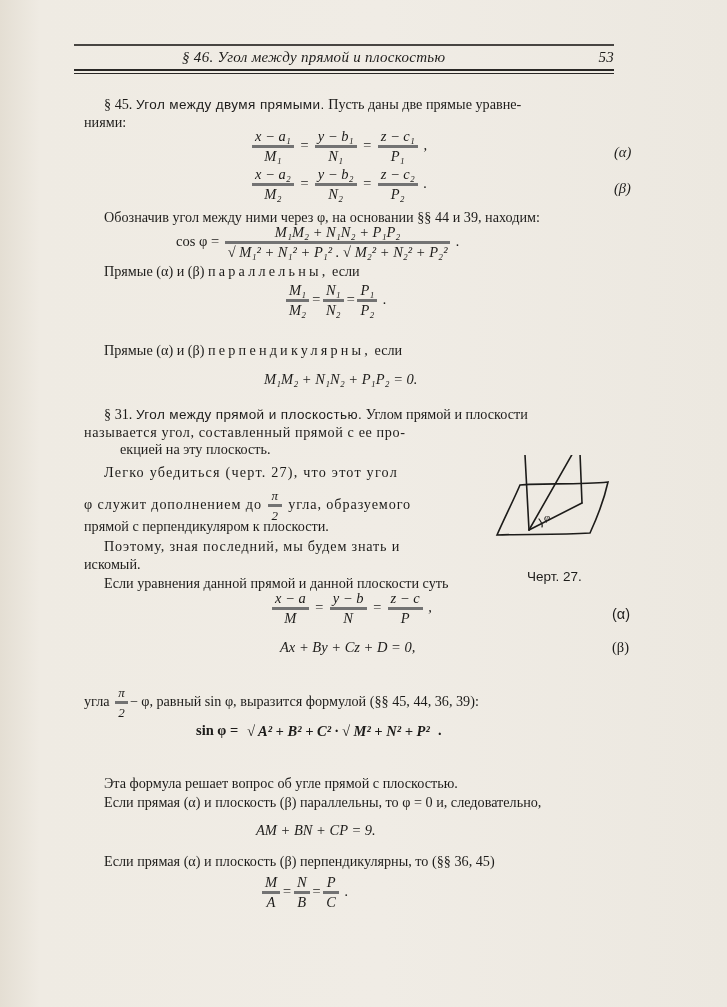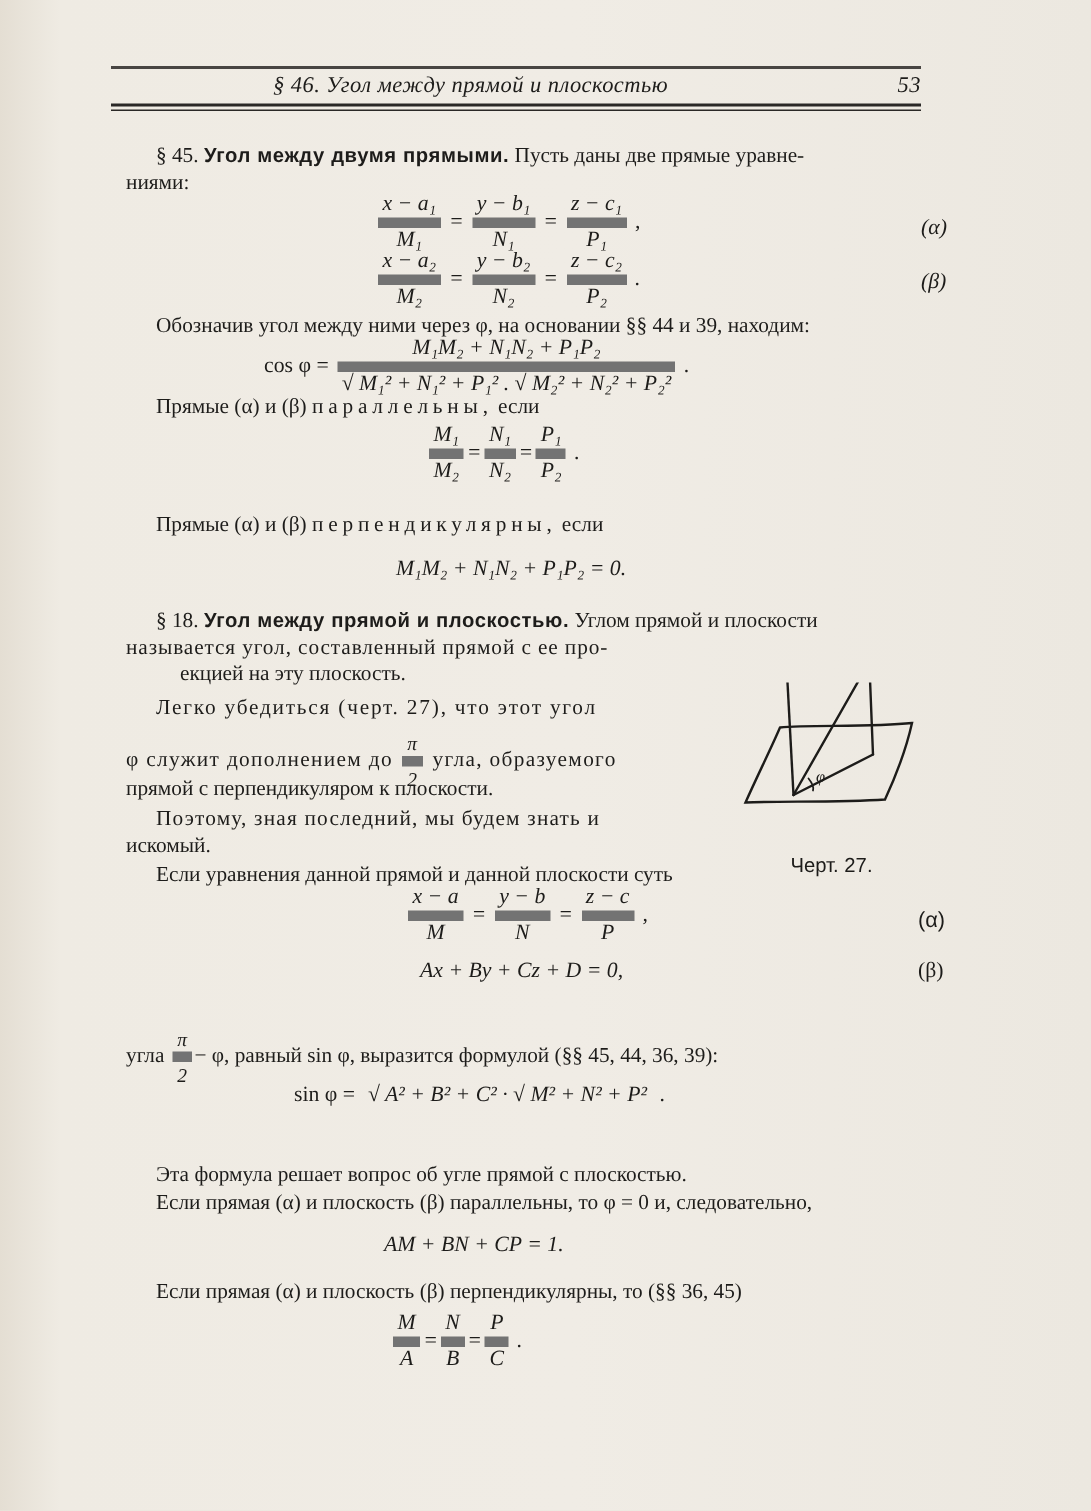--- a/index.html
+++ b/index.html
@@ -17,26 +17,26 @@
   .hdr-bot1 { top: 69px; height: 1.5px; }
   .hdr-bot2 { top: 73px; height: 1px; }
   .running-head {
     position: absolute; top: 49px; left: 74px; width: 540px; height: 18px;
     font-style: italic; font-size: 15px; letter-spacing: .3px;
   }
   .running-head .title { position: absolute; left: 108px; top: 0; }
   .running-head .pno { position: absolute; right: 0; top: 0; font-style: italic; }
 
   .t { position: absolute; font-size: 14.2px; line-height: 18px; white-space: nowrap; }
-  .b { font-family: "Liberation Sans", sans-serif; font-weight: bold; font-size: 13.5px; letter-spacing: .4px; }
+  .b { font-family: "Liberation Sans", sans-serif; font-weight: normal; font-size: 13.5px; letter-spacing: .4px; }
   .i { font-style: italic; }
   .sp { letter-spacing: 3.2px; }
   .m { position: absolute; font-size: 14.5px; font-style: italic; white-space: nowrap; }
   .frac { display: inline-block; vertical-align: middle; text-align: center; margin: 0 2px; }
-  .frac .num { display: block; padding: 0 3px; border-bottom: 7px solid #737373; line-height: 17px; text-align: center; }
+  .frac .num { display: block; padding: 0 3px; border-bottom: 3px solid #737373; line-height: 17px; text-align: center; }
   .frac .den { display: block; padding: 0 3px; line-height: 17px; }
   .up { font-style: normal; }
   .lbl { position: absolute; font-size: 14.5px; font-style: italic; }
   .caption { position: absolute; left: 527px; top: 569px; font-family: "Liberation Sans", sans-serif; font-size: 13.5px; }
   .fig { position: absolute; left: 480px; top: 455px; }
 </style>
 </head>
 <body>
 
 <div class="page">
@@ -88,21 +88,21 @@
   </div>
 
   <div class="t" style="left:104px; top:341px;text-align:center;">
     <span>Прямые (α) и (β)</span>
     <span class="sp">перпендикулярны,</span>
     <span>если</span>
   </div>
   <div class="m" style="left:264px; top:371px;">M₁M₂ + N₁N₂ + P₁P₂ = 0.</div>
 
   <div class="t" style="left:104px; top:405px;">
-    <span>§ 18.</span>
+    <span>§ 31.</span>
     <span class="b">Угол между прямой и плоскостью.</span>
     <span>Углом прямой и плоскости</span>
   </div>
   <div class="t" style="left:84px; top:423px; letter-spacing:.6px;">называется угол, составленный прямой с ее про-</div>
   <div class="t" style="left:84px; top:440px;margin-left:36px;">екцией на эту плоскость.</div>
   <div class="t" style="left:104px; top:463px; letter-spacing:1.2px;">Легко убедиться (черт. 27), что этот угол</div>
   <div class="t" style="left:84px; top:487px; letter-spacing:.9px;">
     <span>φ служит дополнением до</span>
     <span class="frac i" style="font-size:13px;"><span class="num">π</span><span class="den">2</span></span>
     <span>угла, образуемого</span>
@@ -133,26 +133,26 @@
   <div class="lbl" style="left:612px; top:606px; font-style:normal; font-family:'Liberation Sans', sans-serif;">(α)</div>
 
   <div class="m" style="left:280px; top:639px;">Ax + By + Cz + D = 0,</div>
   <div class="lbl" style="left:612px; top:639px; font-style:normal;">(β)</div>
 
   <div class="t" style="left:84px; top:684px;">
     <span>угла</span>
     <span class="frac i" style="font-size:13px;"><span class="num">π</span><span class="den">2</span></span><span>− φ, равный sin φ, выразится формулой (§§ 45, 44, 36, 39):</span>
   </div>
 
-  <div class="m" style="left:196px; top:722px;">
+  <div class="m" style="left:196px; top:722px;font-weight:bold;">
     <span class="up">sin φ =</span>
     <span class="frac"><span class="den">√ A² + B² + C² · √ M² + N² + P²</span></span> .
   </div>
 
   <div class="t" style="left:104px; top:774px;">Эта формула решает вопрос об угле прямой с плоскостью.</div>
   <div class="t" style="left:104px; top:793px;">Если прямая (α) и плоскость (β) параллельны, то φ = 0 и, следовательно,</div>
-  <div class="m" style="left:256px; top:822px;">AM + BN + CP = 1.</div>
+  <div class="m" style="left:256px; top:822px;">AM + BN + CP = 9.</div>
   <div class="t" style="left:104px; top:852px;">Если прямая (α) и плоскость (β) перпендикулярны, то (§§ 36, 45)</div>
 
   <div class="m" style="left:260px; top:874px;">
     <span class="frac"><span class="num">M</span><span class="den">A</span></span>=<span class="frac"><span class="num">N</span><span class="den">B</span></span>=<span class="frac"><span class="num">P</span><span class="den">C</span></span> .
   </div>
 </div>
 
 </body></html>

